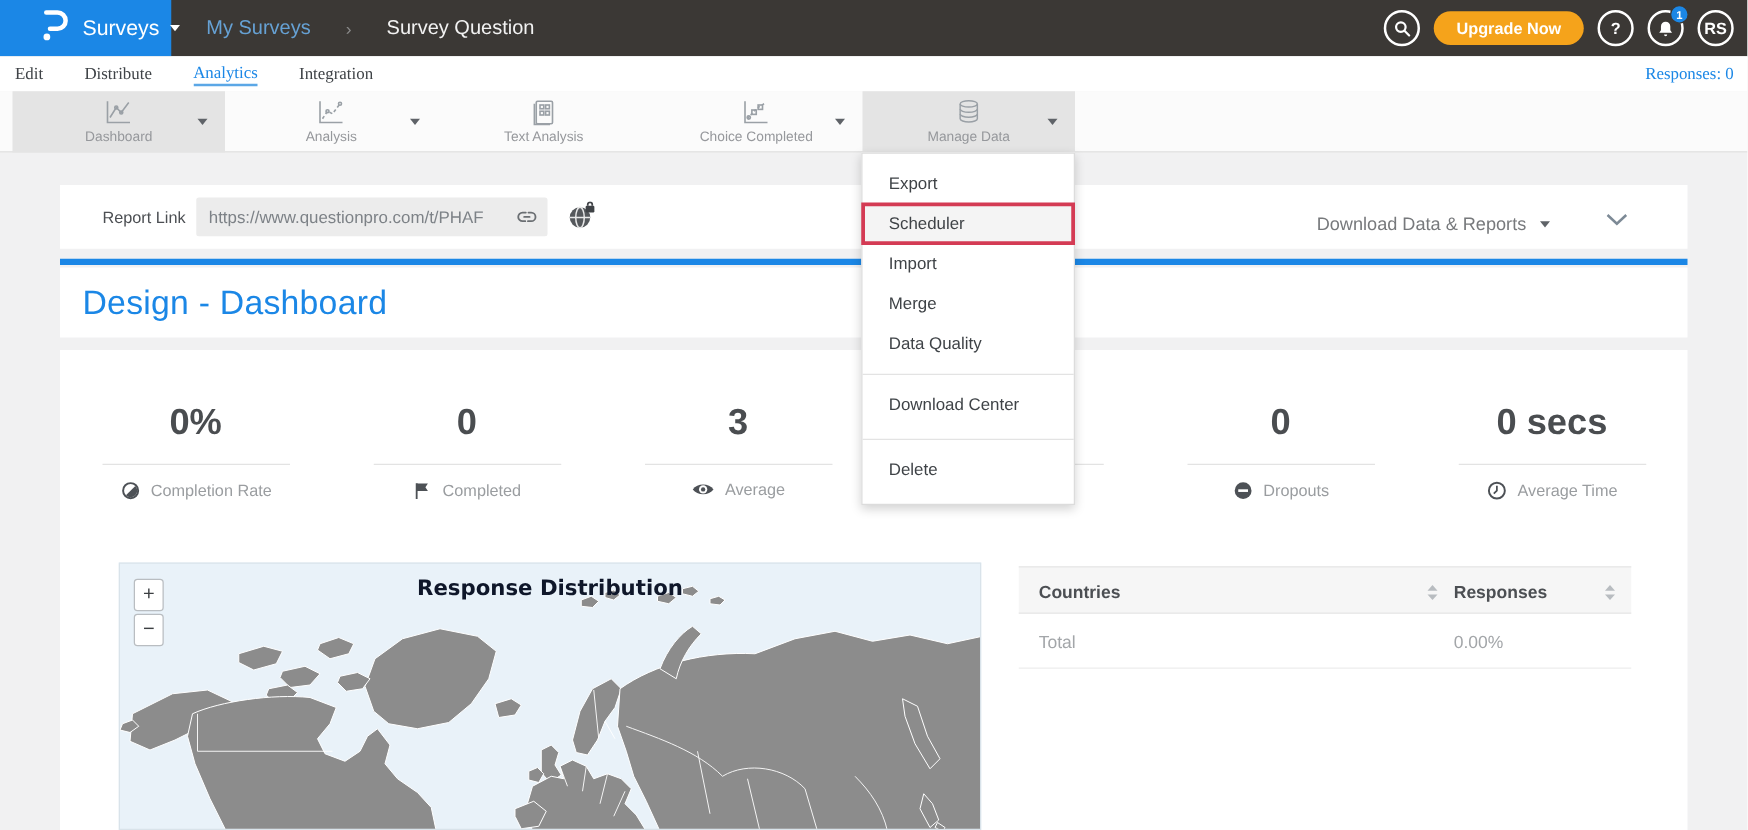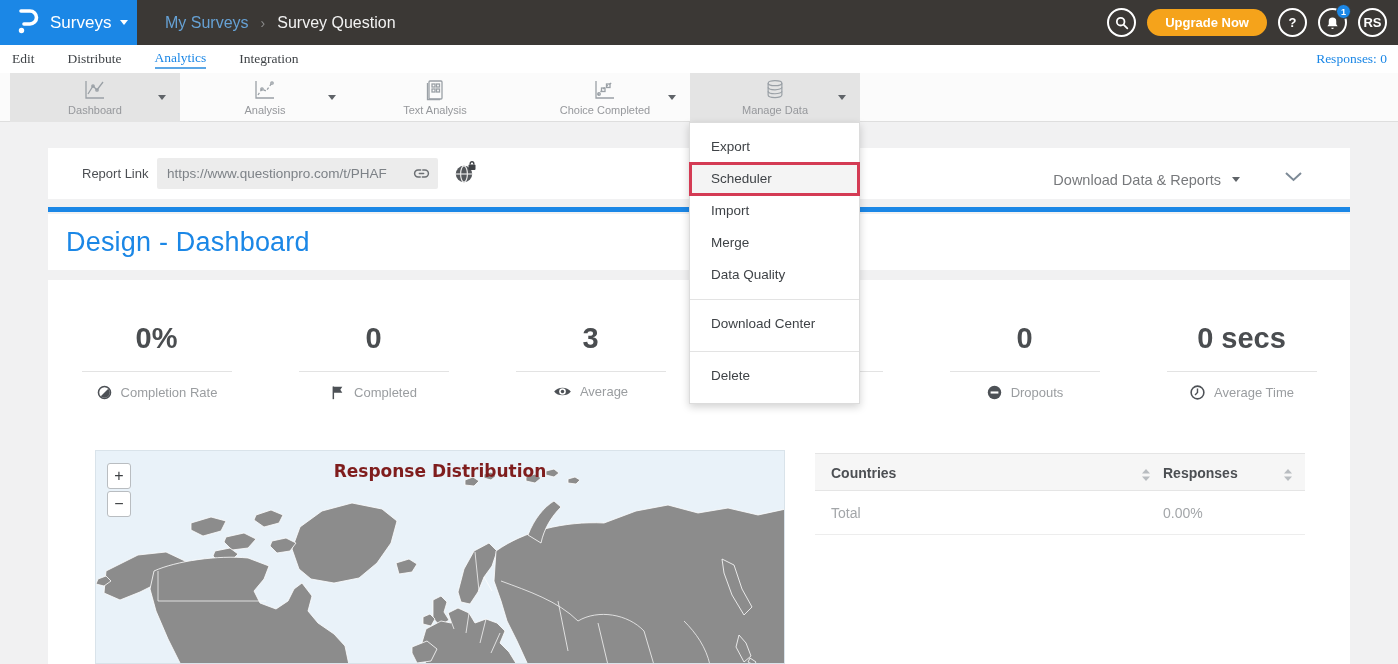--- a/index.html
+++ b/index.html
@@ -2,27 +2,27 @@
 <html><head>
 <meta charset="utf-8">
 <style>
   * { margin:0; padding:0; box-sizing:border-box; }
   html,body { width:1398px; height:664px; overflow:hidden; }
   body { font-family:"Liberation Sans", sans-serif; background:#f1f1f2; position:relative; }
 
   
   .topbar { position:absolute; left:0; top:0; width:1398px; height:45px; background:#3b3835; }
   .logo-box { position:absolute; left:0; top:0; width:137px; height:45px; background:#1b87e6;
-              display:flex; align-items:center; padding-left:14px; cursor:pointer; }
+              display:flex; align-items:center; padding-left:30px; cursor:pointer; }
   .logo-box .plogo { margin-right:10px; }
   .logo-box .product { color:#fff; font-size:17px; }
   .caret { display:inline-block; width:0; height:0; border-left:4px solid transparent;
            border-right:4px solid transparent; border-top:5px solid #5f6368; }
   .caret.white { border-top-color:#fff; margin-left:9px; }
-  .breadcrumb { position:absolute; left:165px; top:0; height:45px; display:flex; align-items:center; gap:12px; }
+  .breadcrumb { position:absolute; left:165px; top:0; height:45px; display:flex; align-items:center; gap:28px; }
   .breadcrumb .parent { color:#66a1d4; font-size:16px; cursor:pointer; }
   .breadcrumb .sep { color:#8b8b8b; font-size:14px; }
   .breadcrumb .current { color:#f2f2f2; font-size:16px; }
   .top-actions { position:absolute; right:11px; top:0; height:45px; display:flex; align-items:center; gap:11px; }
   .circle-btn { width:29px; height:29px; border:2px solid #fff; border-radius:50%; display:flex;
                 align-items:center; justify-content:center; color:#fff; font-weight:bold; font-size:13px;
                 cursor:pointer; position:relative; }
   .upgrade-btn { height:27px; padding:0 18px; background:#f5a31b; border:none; border-radius:14px;
                  color:#fff; font-weight:bold; font-size:13px; cursor:pointer; font-family:inherit; }
   .badge { position:absolute; top:-6px; right:-6px; width:15px; height:15px; background:#1b87e6;
@@ -84,21 +84,21 @@
   .stat { flex:1 1 0; text-align:center; padding-top:42px; }
   .stat .value { font-size:29px; font-weight:bold; color:#4a4d50; height:36px; }
   .stat .sdiv { width:150px; height:1px; background:#e3e3e3; margin:13px auto 12px auto; }
   .stat .slabel { display:inline-flex; align-items:center; gap:8px; font-size:13px; color:#9a9da0; }
   .sicon { flex:0 0 auto; }
 
   
   .map-box { position:absolute; left:47px; top:170px; width:690px; height:214px; background:#e9f2f9;
              border:1px solid #d9e3ea; overflow:hidden; }
   .map-title { position:absolute; left:0; top:10px; width:100%; text-align:center;
-               font-family:"DejaVu Sans", sans-serif; font-size:17px; font-weight:bold; color:#7f1d1d; }
+               font-family:"DejaVu Sans", sans-serif; font-size:17px; font-weight:bold; color:#0f172a; }
   .zoom-ctrl { position:absolute; left:11px; top:12px; display:flex; flex-direction:column; gap:2px; }
   .zoom-btn { width:24px; height:26px; background:#fff; border:1px solid #b9bdc1; border-radius:3px;
               font-size:16px; color:#3c3f42; cursor:pointer; line-height:22px; text-align:center;
               font-family:inherit; }
   .map-svg { position:absolute; left:0; top:0; }
 
   
   .ctable { position:absolute; left:767px; top:173px; width:490px; }
   .thead { height:38px; background:#f6f6f6; border-top:1px solid #e5e5e5; border-bottom:1px solid #e5e5e5;
            position:relative; }

